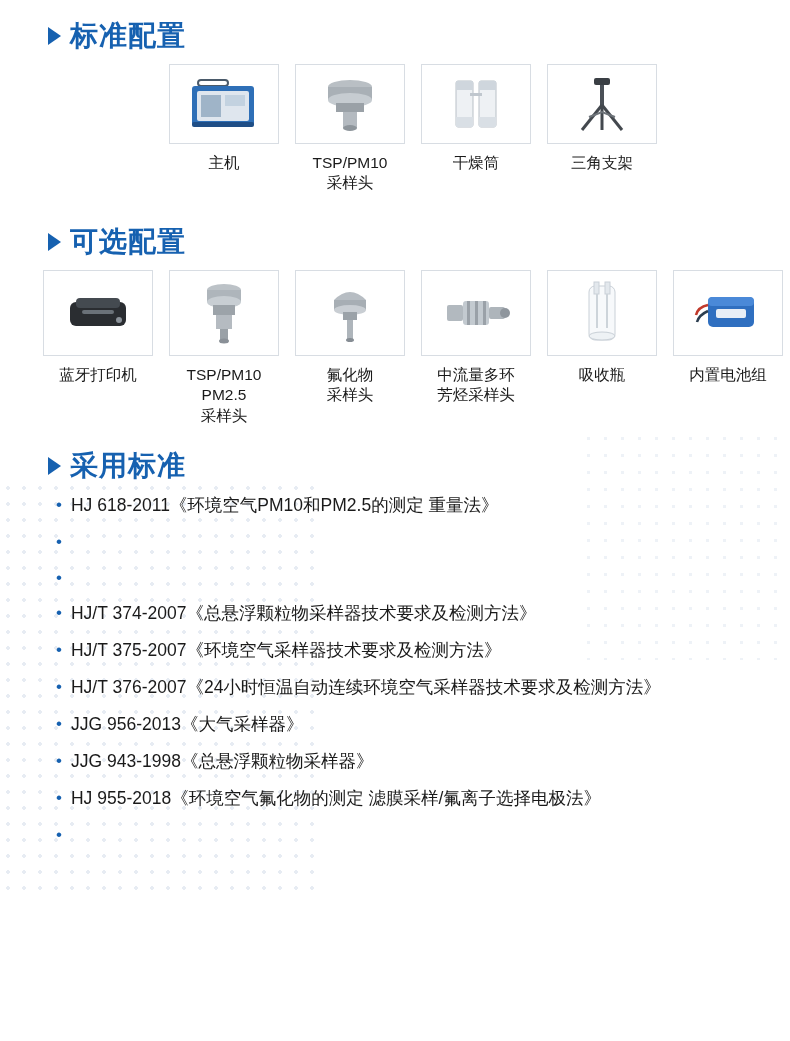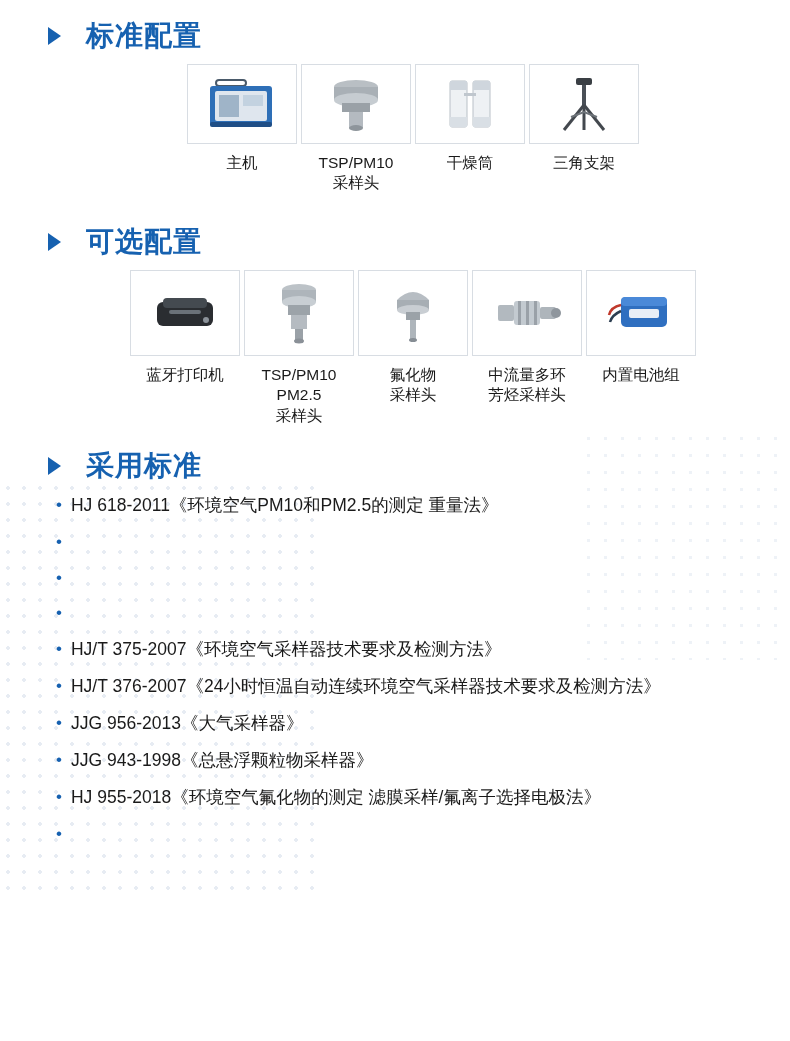--- a/index.html
+++ b/index.html
@@ -44,42 +44,42 @@
     position: relative;
     z-index: 1;
     padding: 18px 22px 10px 22px;
     box-sizing: border-box;
   }
 
   
   .section-head {
     display: flex;
     align-items: center;
-    gap: 25px;
+    gap: 9px;
     margin: 4px 0 14px 26px;
   }
   .tri {
     width: 0; height: 0;
     border-left: 13px solid #1661b0;
     border-top: 9px solid transparent;
     border-bottom: 9px solid transparent;
   }
   .section-title {
     font-size: 28px;
     font-weight: bold;
     color: #1661b0;
     letter-spacing: 1px;
     line-height: 1;
   }
 
   
   .grid {
     display: flex;
     justify-content: center;
-    gap: 0;
+    gap: 12px;
     margin-left: 36px;
   }
   .cell {
     width: 114px;
     display: flex;
     flex-direction: column;
     align-items: center;
   }
   .thumb {
     width: 110px;
@@ -268,20 +268,33 @@
             <rect x="38" y="10" width="3" height="24" fill="#9aa1a8"></rect>
             <rect x="46" y="10" width="3" height="24" fill="#9aa1a8"></rect>
             <rect x="52" y="16" width="16" height="12" rx="2" fill="#aeb5bb"></rect>
             <circle cx="68" cy="22" r="5" fill="#8f969d"></circle>
           </svg>
         </div>
         <div class="caption">中流量多环
 芳烃采样头</div>
       </div>
 
+      <div class="cell">
+        <div class="thumb">
+          <svg width="54" height="70" viewBox="0 0 54 70">
+            <rect x="14" y="8" width="26" height="54" rx="6" fill="#f7f9fb" stroke="#c9d0d7"></rect>
+            <rect x="19" y="4" width="5" height="12" fill="#e3e8ed" stroke="#c9d0d7"></rect>
+            <rect x="30" y="4" width="5" height="12" fill="#e3e8ed" stroke="#c9d0d7"></rect>
+            <path d="M22 16 L22 50" stroke="#cdd4da" stroke-width="2"></path>
+            <path d="M32 16 L32 50" stroke="#cdd4da" stroke-width="2"></path>
+            <ellipse cx="27" cy="58" rx="13" ry="4" fill="#eef2f5" stroke="#c9d0d7"></ellipse>
+          </svg>
+        </div>
+        <div class="caption">吸收瓶</div>
+      </div>
 
       <div class="cell">
         <div class="thumb">
           <svg width="76" height="52" viewBox="0 0 76 52">
             <rect x="18" y="10" width="46" height="30" rx="5" fill="#2f6fc0"></rect>
             <rect x="18" y="10" width="46" height="9" rx="4" fill="#4a89d8"></rect>
             <rect x="26" y="22" width="30" height="9" rx="2" fill="#e8eef6"></rect>
             <path d="M18 18 Q8 20 6 28" stroke="#c0392b" stroke-width="2.5" fill="none"></path>
             <path d="M18 24 Q9 28 7 35" stroke="#2c3e50" stroke-width="2.5" fill="none"></path>
           </svg>
@@ -304,20 +317,21 @@
           <span>HJ 618-2011《环境空气PM10和PM2.5的测定 重量法》</span>
         </li>
       <li>
           <span class="bullet">•</span>
         </li>
       <li>
           <span class="bullet">•</span>
         </li>
       <li>
           <span class="bullet">•</span>
+          <span>HJ/T 374-2007《总悬浮颗粒物采样器技术要求及检测方法》</span>
         </li>
       <li>
           <span class="bullet">•</span>
           <span>HJ/T 375-2007《环境空气采样器技术要求及检测方法》</span>
         </li>
       <li>
           <span class="bullet">•</span>
           <span>HJ/T 376-2007《24小时恒温自动连续环境空气采样器技术要求及检测方法》</span>
         </li>
       <li>

